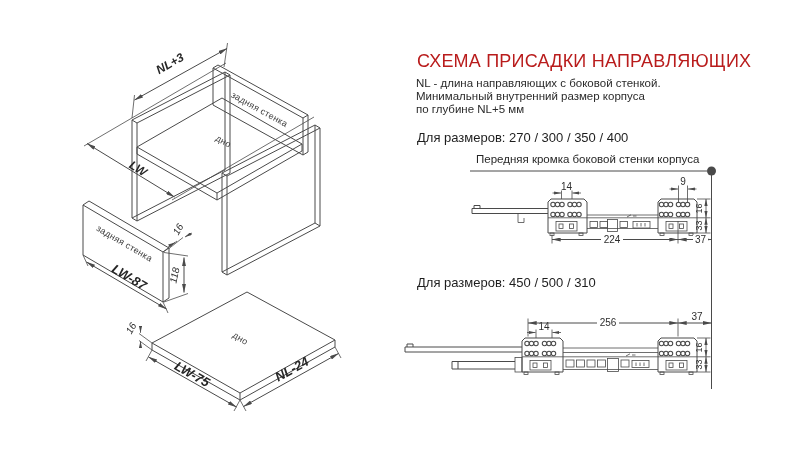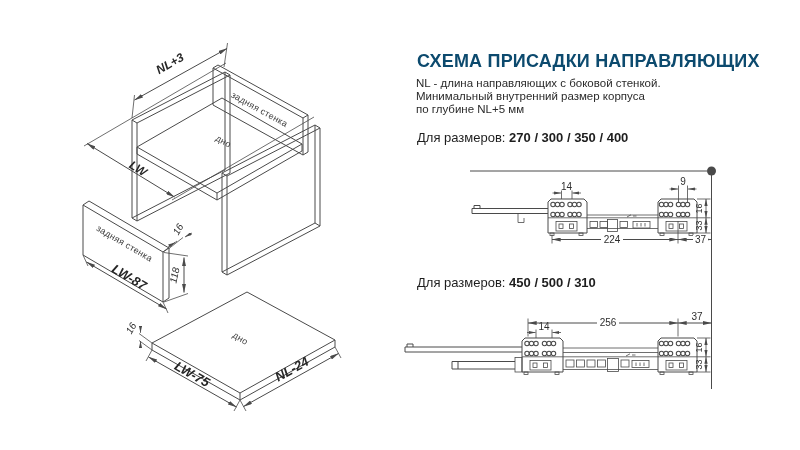--- a/index.html
+++ b/index.html
@@ -1,24 +1,24 @@
 <!DOCTYPE html>
 <html><head>
 <meta charset="utf-8">
 <style>
   html,body{margin:0;padding:0;background:#e8e8e8}
   .stage{position:relative;width:800px;height:450px;background:#ffffff;overflow:hidden;
          font-family:"Liberation Sans",sans-serif;color:#1c1c1c}
   .stage svg{position:absolute;left:0;top:0}
   .t{position:absolute;white-space:nowrap}
-  #title{left:417px;top:51px;font-size:18px;font-weight:bold;letter-spacing:.2px;color:#0c4a6e}
+  #title{left:417px;top:51px;font-size:18px;font-weight:normal;letter-spacing:.2px;color:#b91c1c}
   .desc{font-size:11.5px;color:#2a2a2a}
   #d0{left:416px;top:77px}#d1{left:416px;top:90px}#d2{left:416px;top:103px}
   .sz{font-size:13px;color:#1e1e1e}
-  .sz b{font-weight:bold}
+  .sz b{font-weight:normal}
   #s1{left:417px;top:130px}
   #s2{left:417px;top:275px}
   #callout{left:476px;top:153px;font-size:11.5px;color:#262626}
   
   .s{stroke:#4a4a4a;fill:none;stroke-width:1}
   .s2{stroke:#4a4a4a;fill:none;stroke-width:.8}
   .f{fill:#4a4a4a;stroke:none}
   .w{fill:#ffffff;stroke:none}
   .h{stroke:#4a4a4a;fill:#ffffff;stroke-width:1.1}
   text{font-family:"Liberation Sans",sans-serif}
@@ -266,16 +266,17 @@
   </g>
 </svg>
 
   <div id="title" class="t">СХЕМА ПРИСАДКИ НАПРАВЛЯЮЩИХ</div>
   <div id="d0" class="t desc">NL - длина направляющих с боковой стенкой.</div>
   <div id="d1" class="t desc">Минимальный внутренний размер корпуса</div>
   <div id="d2" class="t desc">по глубине NL+5 мм</div>
 
   <div id="s1" class="t sz"><span>Для размеров: </span><b>270 / 300 / 350 / 400</b></div>
 
+  <div id="callout" class="t">Передняя кромка боковой стенки корпуса</div>
 
   <div id="s2" class="t sz"><span>Для размеров: </span><b>450 / 500 / 310</b></div>
 
 </div>
 
 </body></html>

